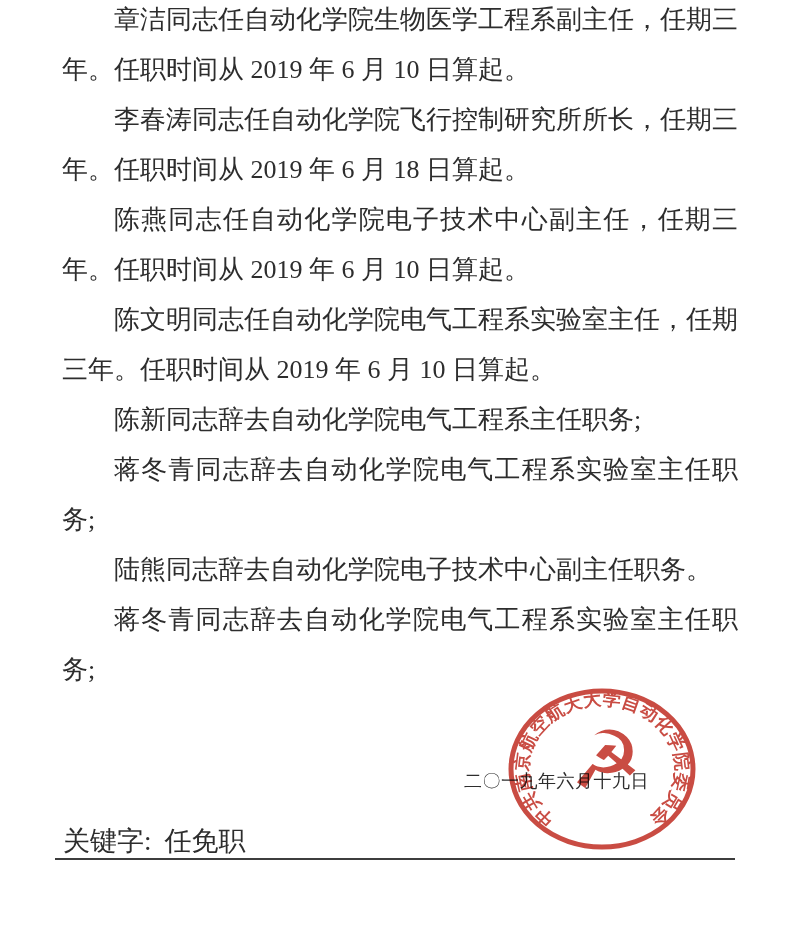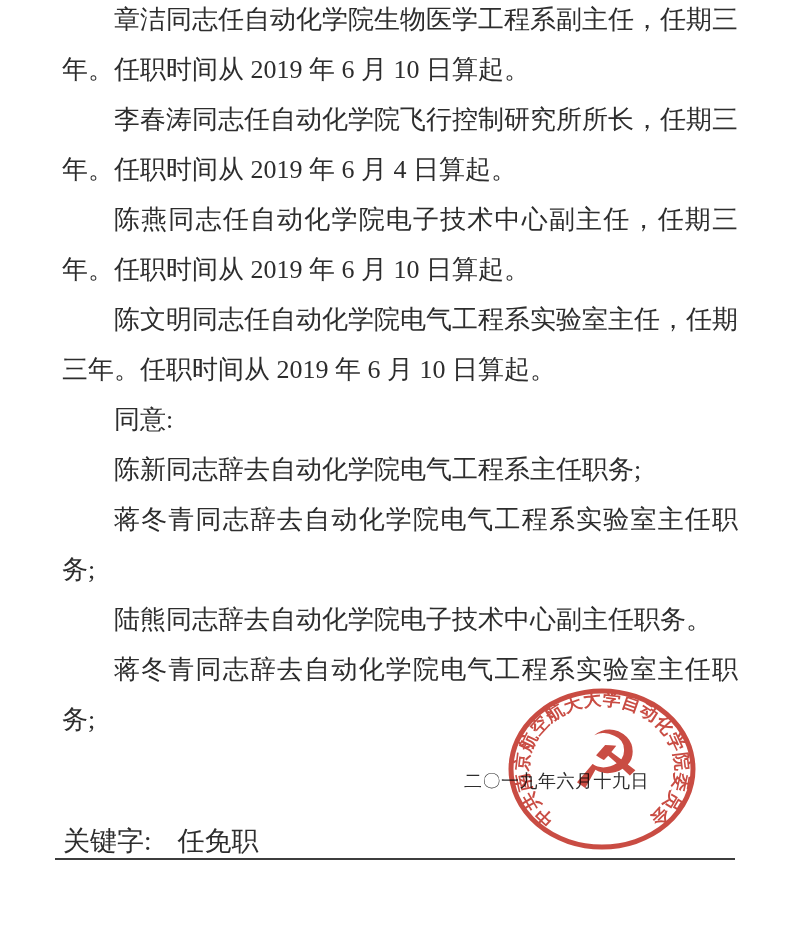--- a/index.html
+++ b/index.html
@@ -57,33 +57,32 @@
     width: 680px;
     font-size: 27px;
   }
   .footer-row {
     border-bottom: 2px solid var(--rule-color, #3d3d3d);
     padding: 0 0 3px 8px;
     line-height: 28px;
     white-space: nowrap;
   }
   .footer-row.cc { margin-top: 31px; }
-  .footer-row .value { margin-left: 26px; }
+  .footer-row .value { margin-left: 13px; }
 </style>
 </head>
 <body>
 
 <div class="page">
 
   <div class="body-text">
       <p>章洁同志任自动化学院生物医学工程系副主任，任期三年。任职时间从 2019 年 6 月 10 日算起。</p>
-      <p>李春涛同志任自动化学院飞行控制研究所所长，任期三年。任职时间从 2019 年 6 月 4 日算起。</p>
+      <p>李春涛同志任自动化学院飞行控制研究所所长，任期三年。任职时间从 2019 年 6 月 18 日算起。</p>
       <p>陈燕同志任自动化学院电子技术中心副主任，任期三年。任职时间从 2019 年 6 月 10 日算起。</p>
       <p>陈文明同志任自动化学院电气工程系实验室主任，任期三年。任职时间从 2019 年 6 月 10 日算起。</p>
-      <p>同意:</p>
       <p>陈新同志辞去自动化学院电气工程系主任职务;</p>
       <p>蒋冬青同志辞去自动化学院电气工程系实验室主任职务;</p>
       <p>陆熊同志辞去自动化学院电子技术中心副主任职务。</p>
       <p>蒋冬青同志辞去自动化学院电气工程系实验室主任职务;</p>
     </div>
 
   <div class="date-line">二〇一九年六月十九日</div>
 
   <div class="seal">
     <svg viewBox="0 0 200 186" width="200" height="186" aria-hidden="true">

